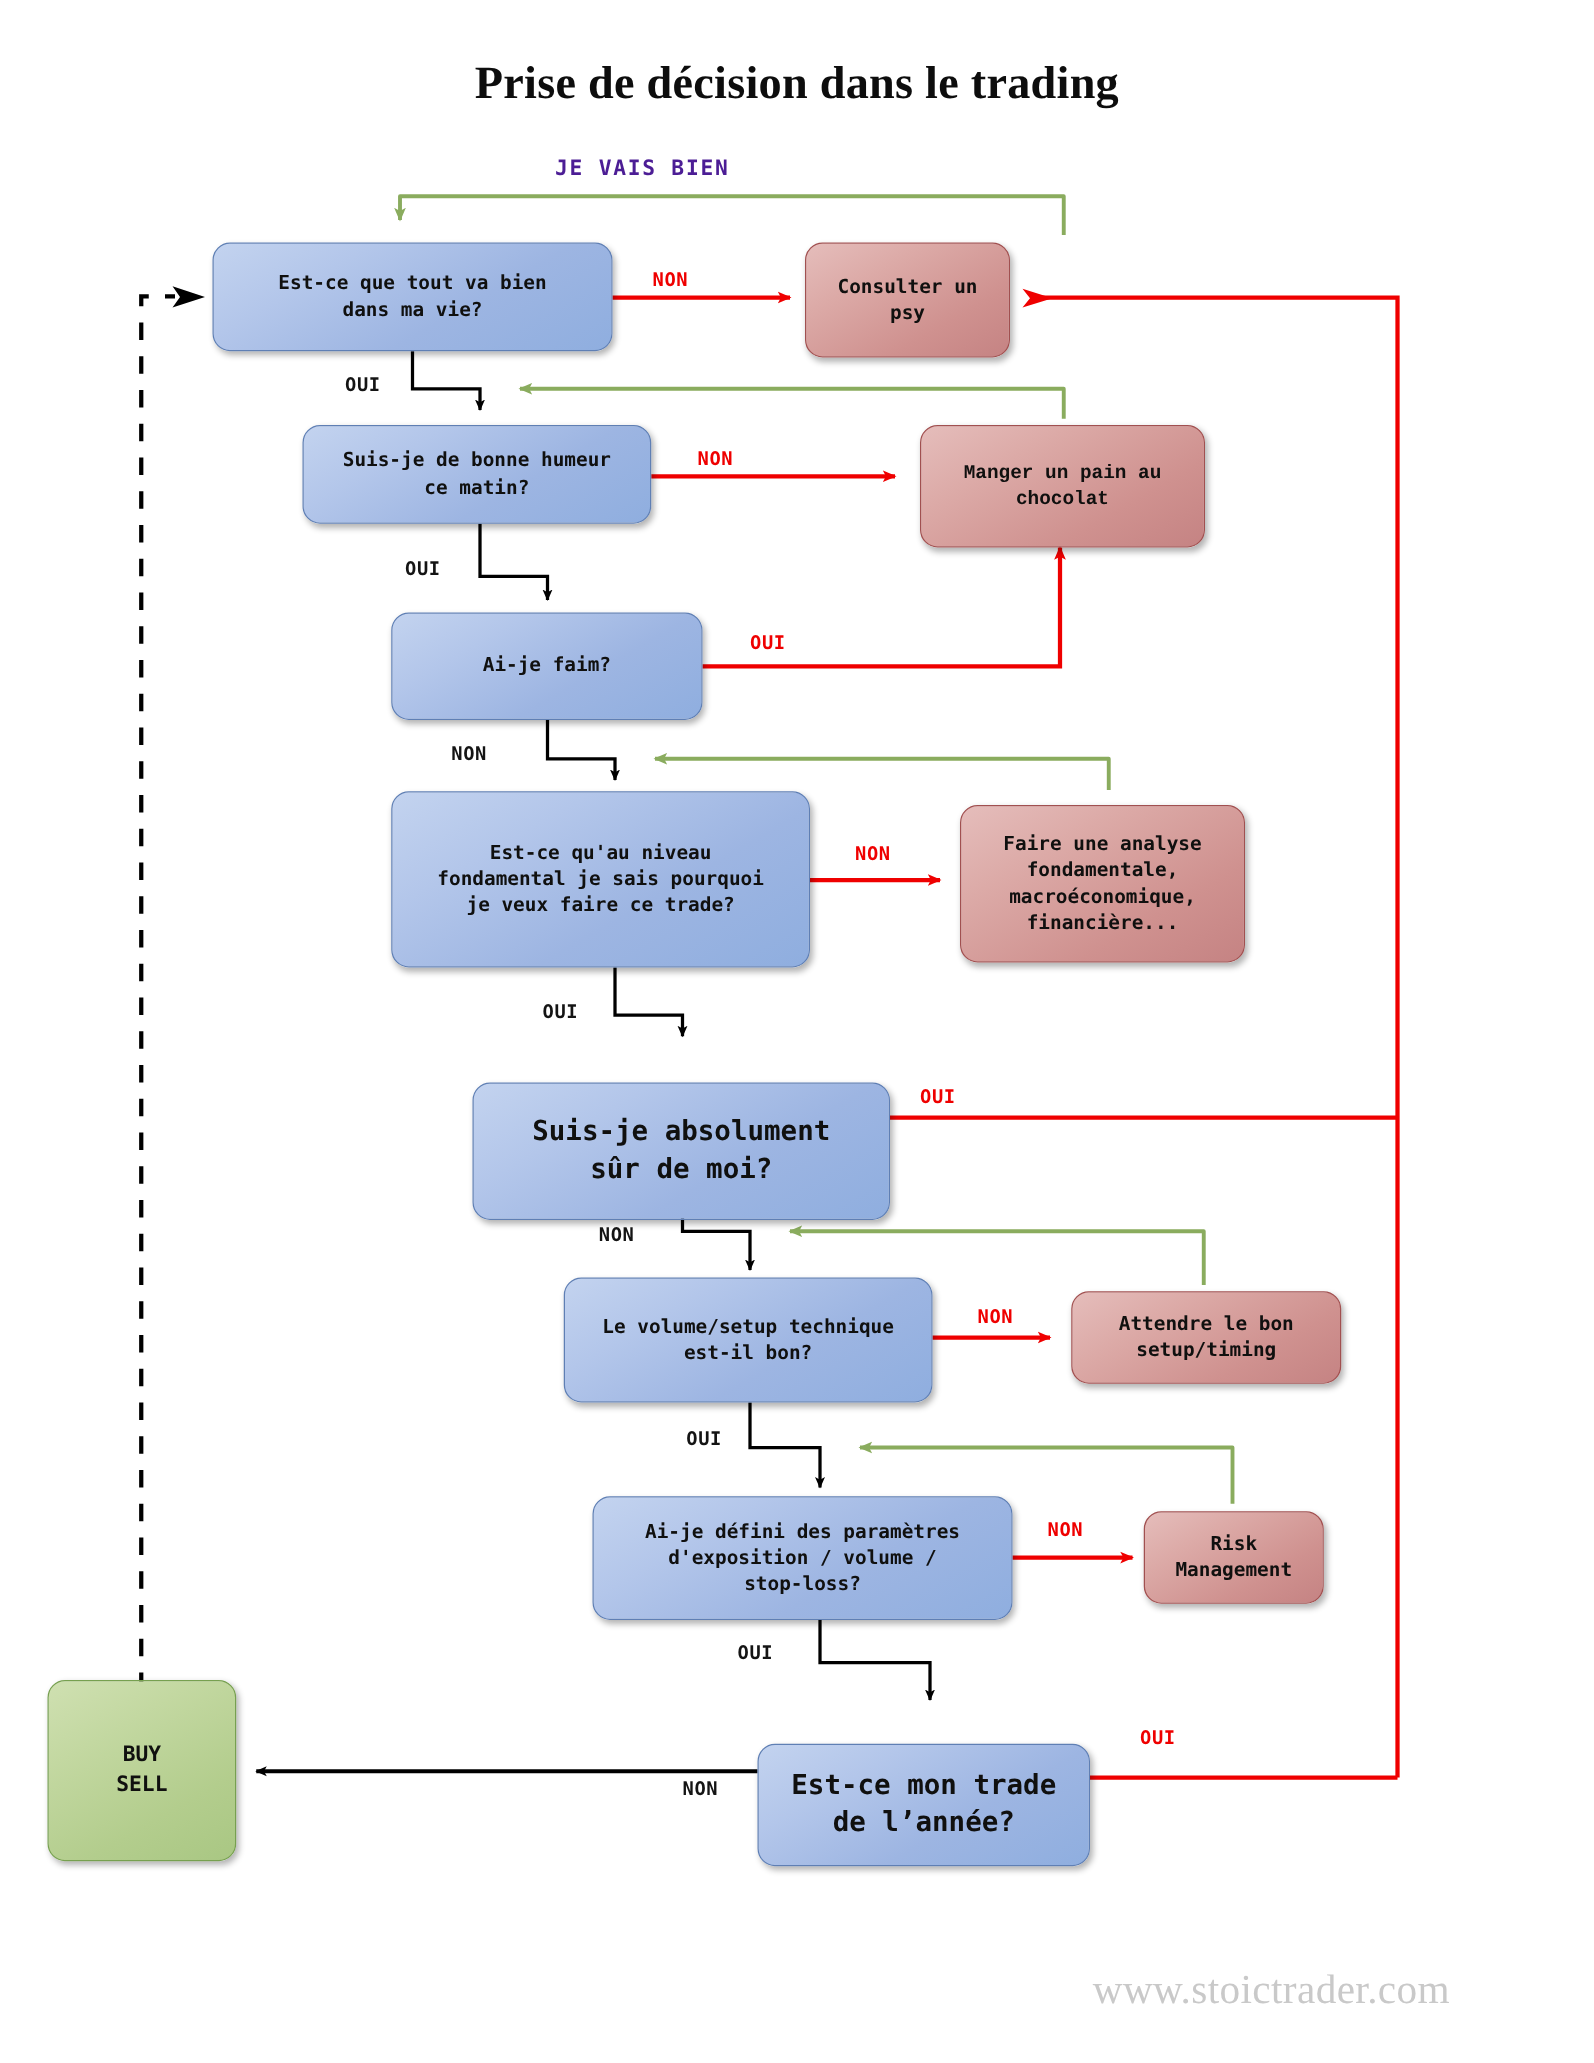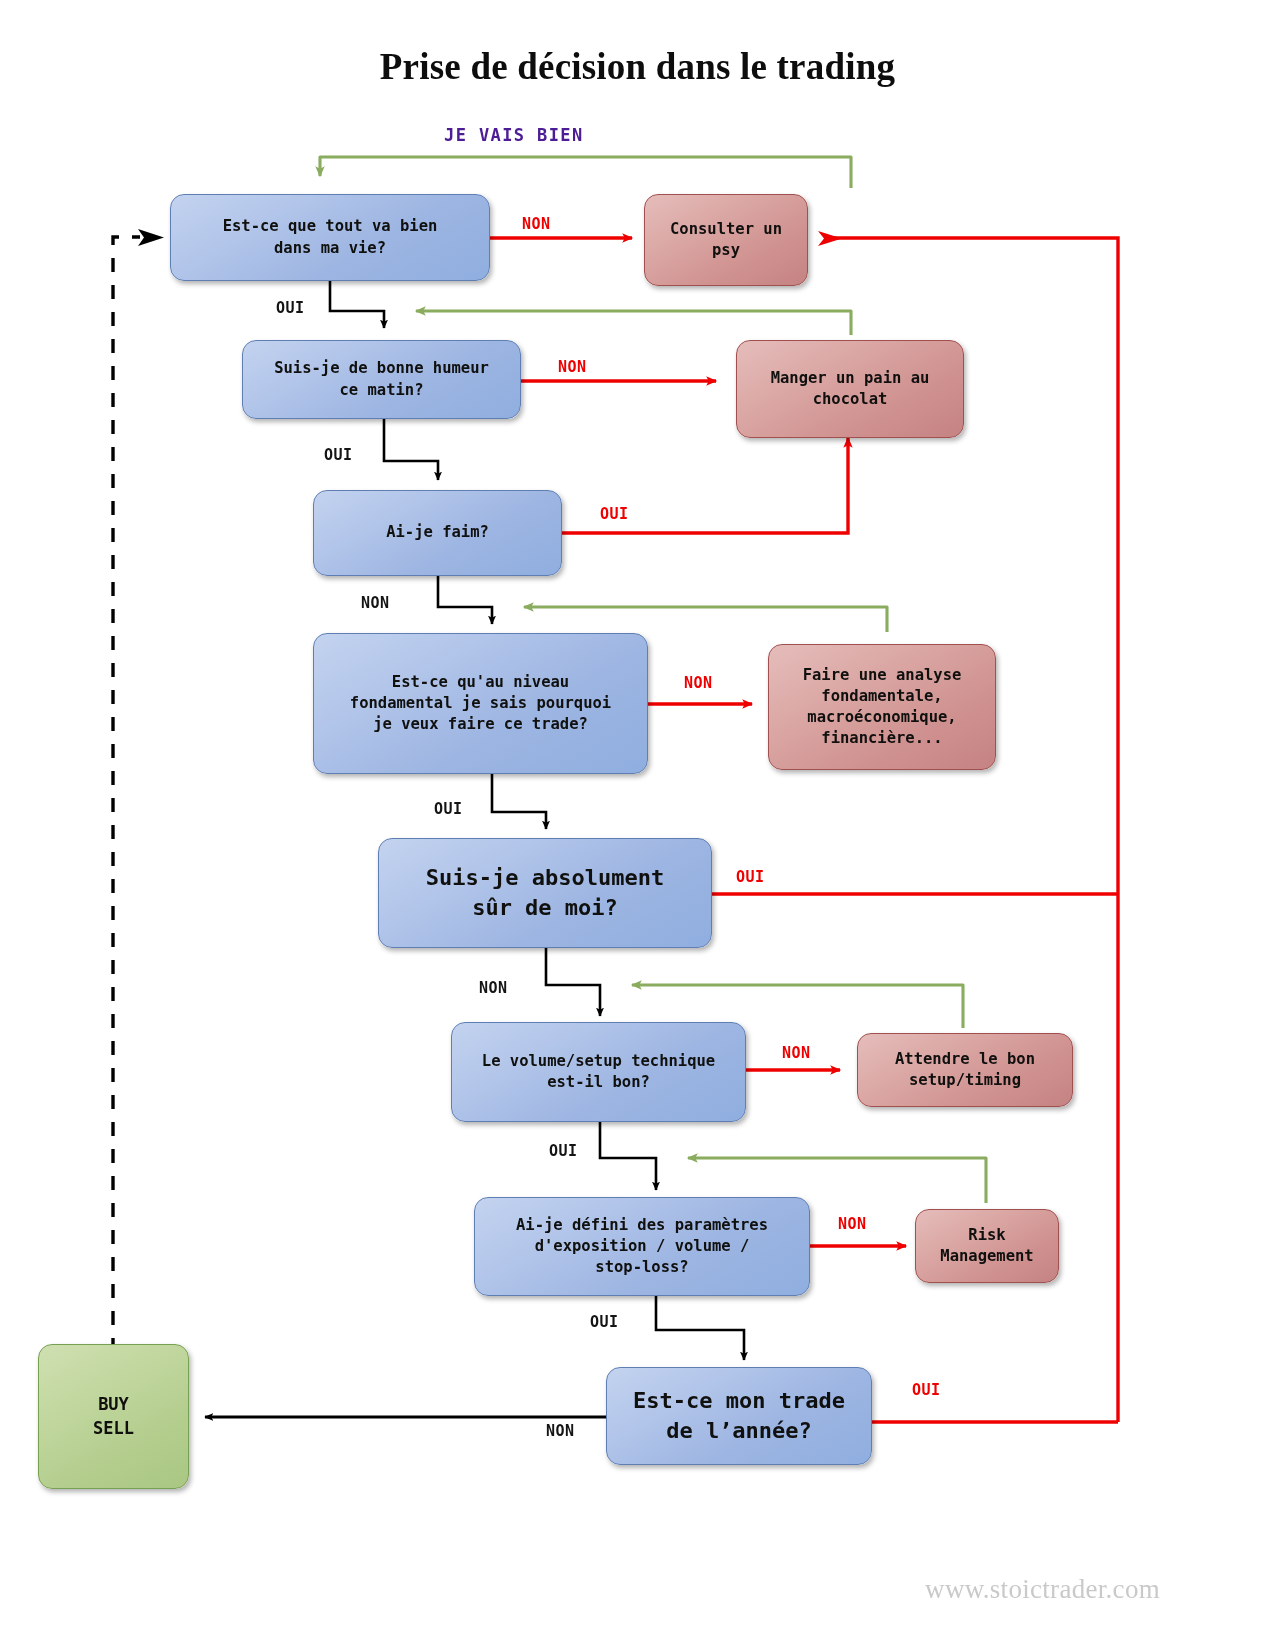--- a/index.html
+++ b/index.html
@@ -35,21 +35,21 @@
     color: #0d0d0d;
     letter-spacing: 0.2px;
   }
 
   
   .watermark {
     position: absolute;
     right: 115px;
     top: 1574px;
     font-family: "Liberation Serif", "DejaVu Serif", serif;
-    font-size: 27px;
+    font-size: 33px;
     color: #c9c9c9;
     letter-spacing: 0.3px;
     white-space: nowrap;
   }
 
   
   #edges {
     position: absolute;
     left: 0; top: 0;
     width: 1275px;
@@ -79,21 +79,21 @@
     border: 1.6px solid #5f7fb4;
   }
   .node.red {
     background: linear-gradient(150deg, #e5bdbb 0%, #dcaaa7 30%, #cf918f 70%, #c58383 100%);
     border: 1.6px solid #a15050;
   }
   .node.green {
     background: linear-gradient(150deg, #cfe0b1 0%, #c3d8a1 30%, #b3cd8d 70%, #a9c783 100%);
     border: 1.6px solid #77a050;
   }
-  .node.big { font-size: 22px; }
+  .node.big { font-size: 22px; margin-top: 28px; }
 
   
   .elabel {
     position: absolute;
     font-family: "DejaVu Sans Mono", monospace;
     font-weight: bold;
     font-size: 15px;
     white-space: pre;
     letter-spacing: 0.5px;
   }
@@ -222,21 +222,21 @@
 
   <div class="node blue" style="left:170px; top:194px; width:320px; height:87px;">Est-ce que tout va bien
 dans ma vie?</div>
 
   <div class="node red" style="left:644px; top:194px; width:164px; height:92px;">Consulter un
 psy</div>
 
   <div class="node blue" style="left:242px; top:340px; width:279px; height:79px;">Suis-je de bonne humeur
 ce matin?</div>
 
-  <div class="node red" style="left:736px; top:340px; width:228px; height:98px;">Manger un pain au
+  <div class="node red" style="left:736px; top:340px; width:228px; height:98px;font-family:Liberation Mono, monospace;">Manger un pain au
 chocolat</div>
 
   <div class="node blue" style="left:313px; top:490px; width:249px; height:86px;text-align:center;">Ai-je faim?</div>
 
   <div class="node blue" style="left:313px; top:633px; width:335px; height:141px;">Est-ce qu'au niveau
 fondamental je sais pourquoi
 je veux faire ce trade?</div>
 
   <div class="node red" style="left:768px; top:644px; width:228px; height:126px;">Faire une analyse
 fondamentale,

